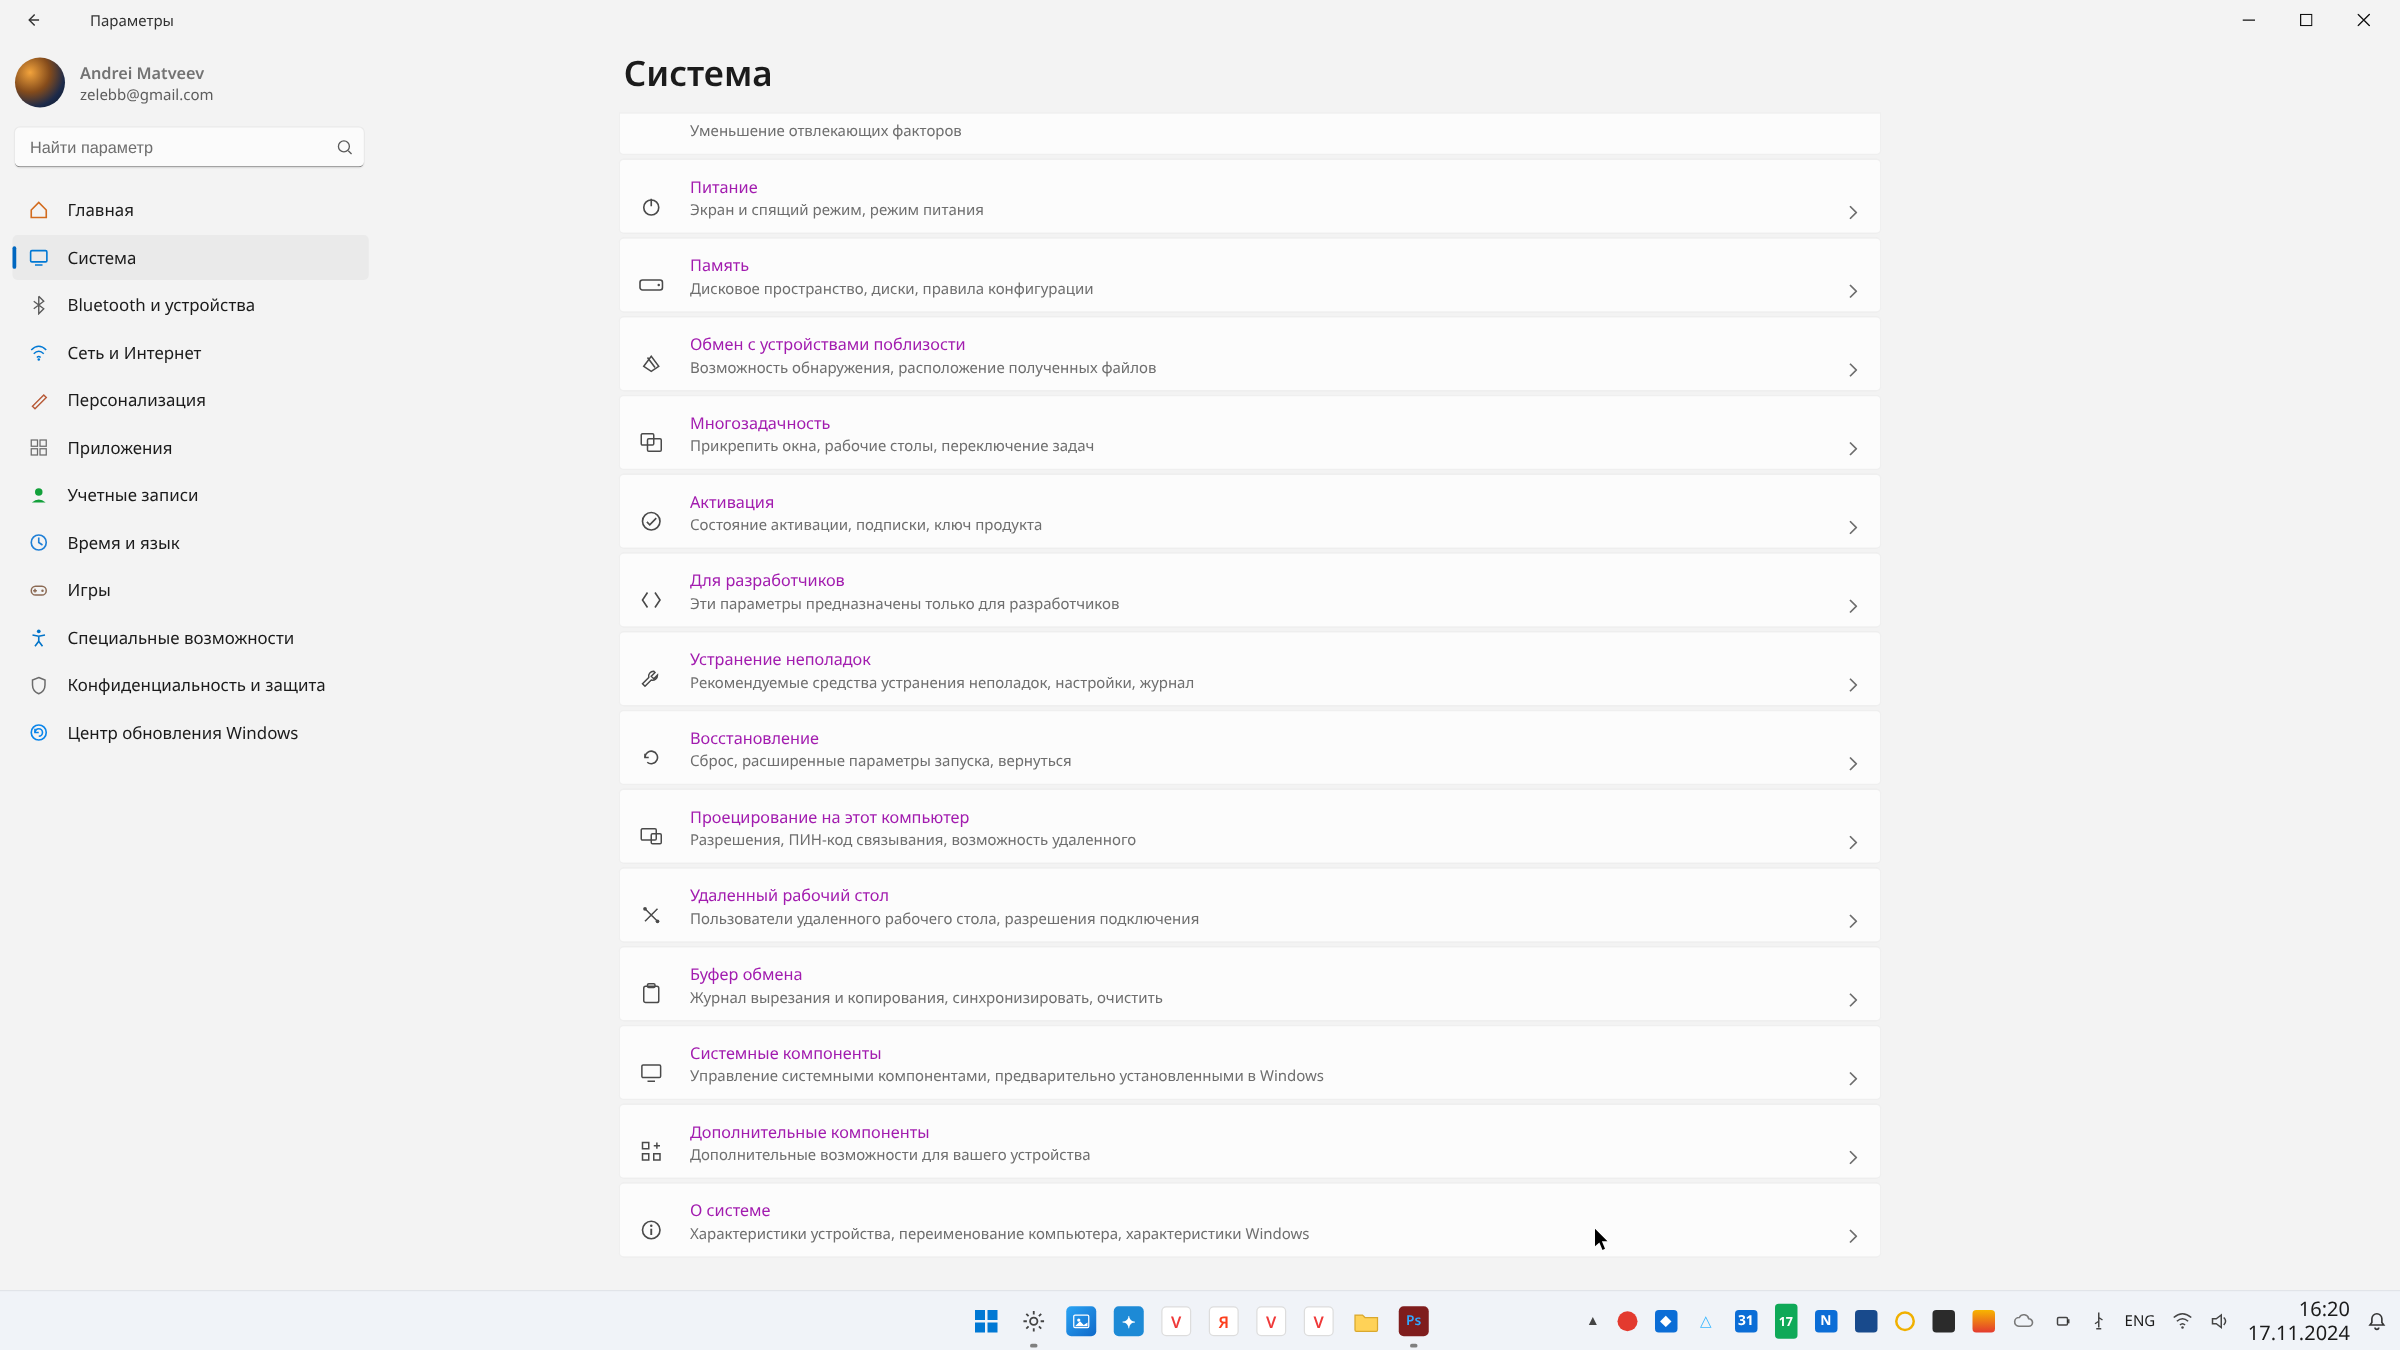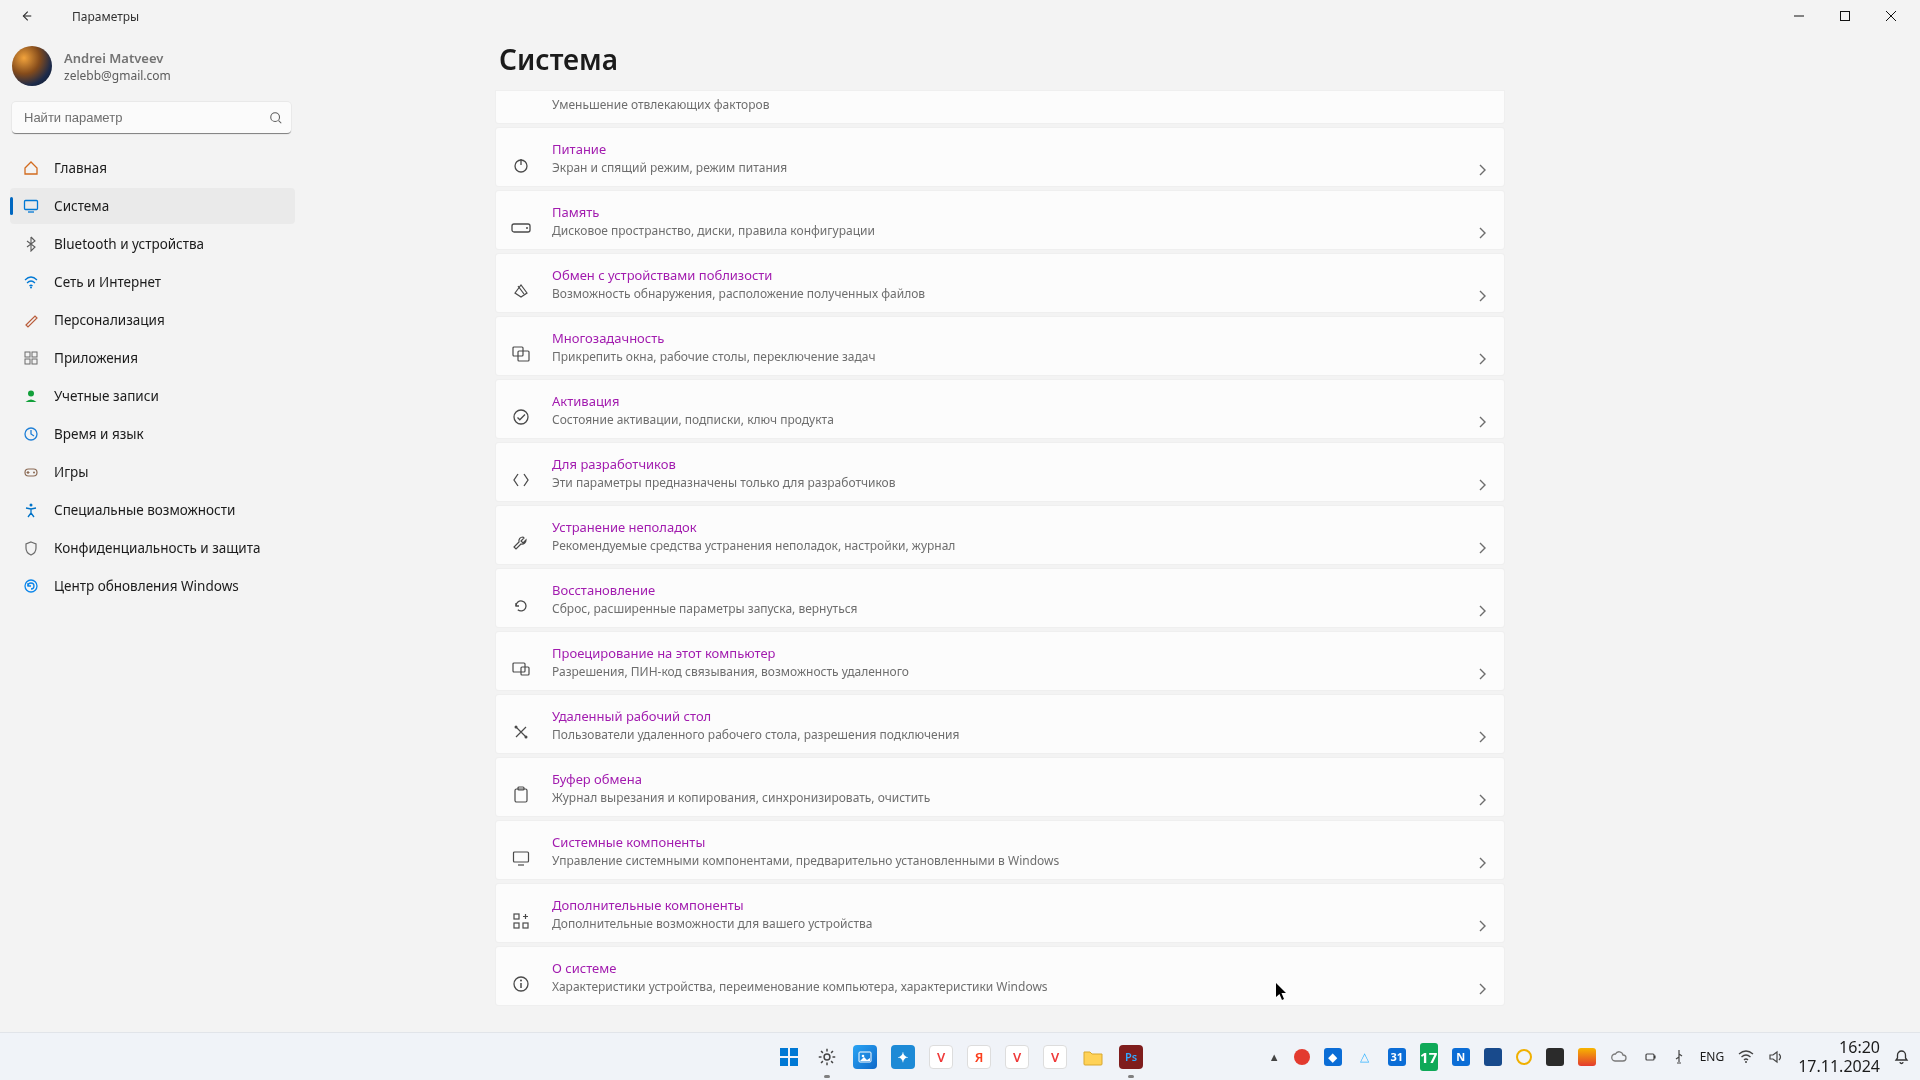--- a/index.html
+++ b/index.html
@@ -246,21 +246,21 @@
   .tray .tcell {
     height: 40px;
     padding: 0 5px;
     display: flex; align-items: center; justify-content: center;
     font-size: 12px; color: #1b1b1b;
     border-radius: 4px;
     cursor: pointer;
   }
   .tray .clock { text-align: right; line-height: 1.15; font-size: 16px; }
   .tray .smallicon { width: 18px; height: 18px; display:flex;align-items:center;justify-content:center; }
-  .tray .g-green  { background:#0fa958; color:#fff; border-radius:3px; width:18px;height:28px; font-size:15px; font-weight:700; }
+  .tray .g-green  { background:#0fa958; color:#fff; border-radius:3px; width:18px;height:28px; font-size:10px; font-weight:700; }
   .tray .g-blue   { background:#0b6dd6; color:#fff; border-radius:3px; width:18px;height:18px; font-size:11px; font-weight:700; }
   .tray .g-red    { background:#e33a2f; color:#fff; border-radius:50%; width:16px;height:16px; }
   .tray .g-ring   { width:16px;height:16px;border-radius:50%;border:2px solid #f0b000; }
   .tray .chev-up  { color:#444; font-size:11px; }
 
   
   .cursor {
     position: absolute;
     left: 1276px; top: 983px;
     width: 12px; height: 18px;

